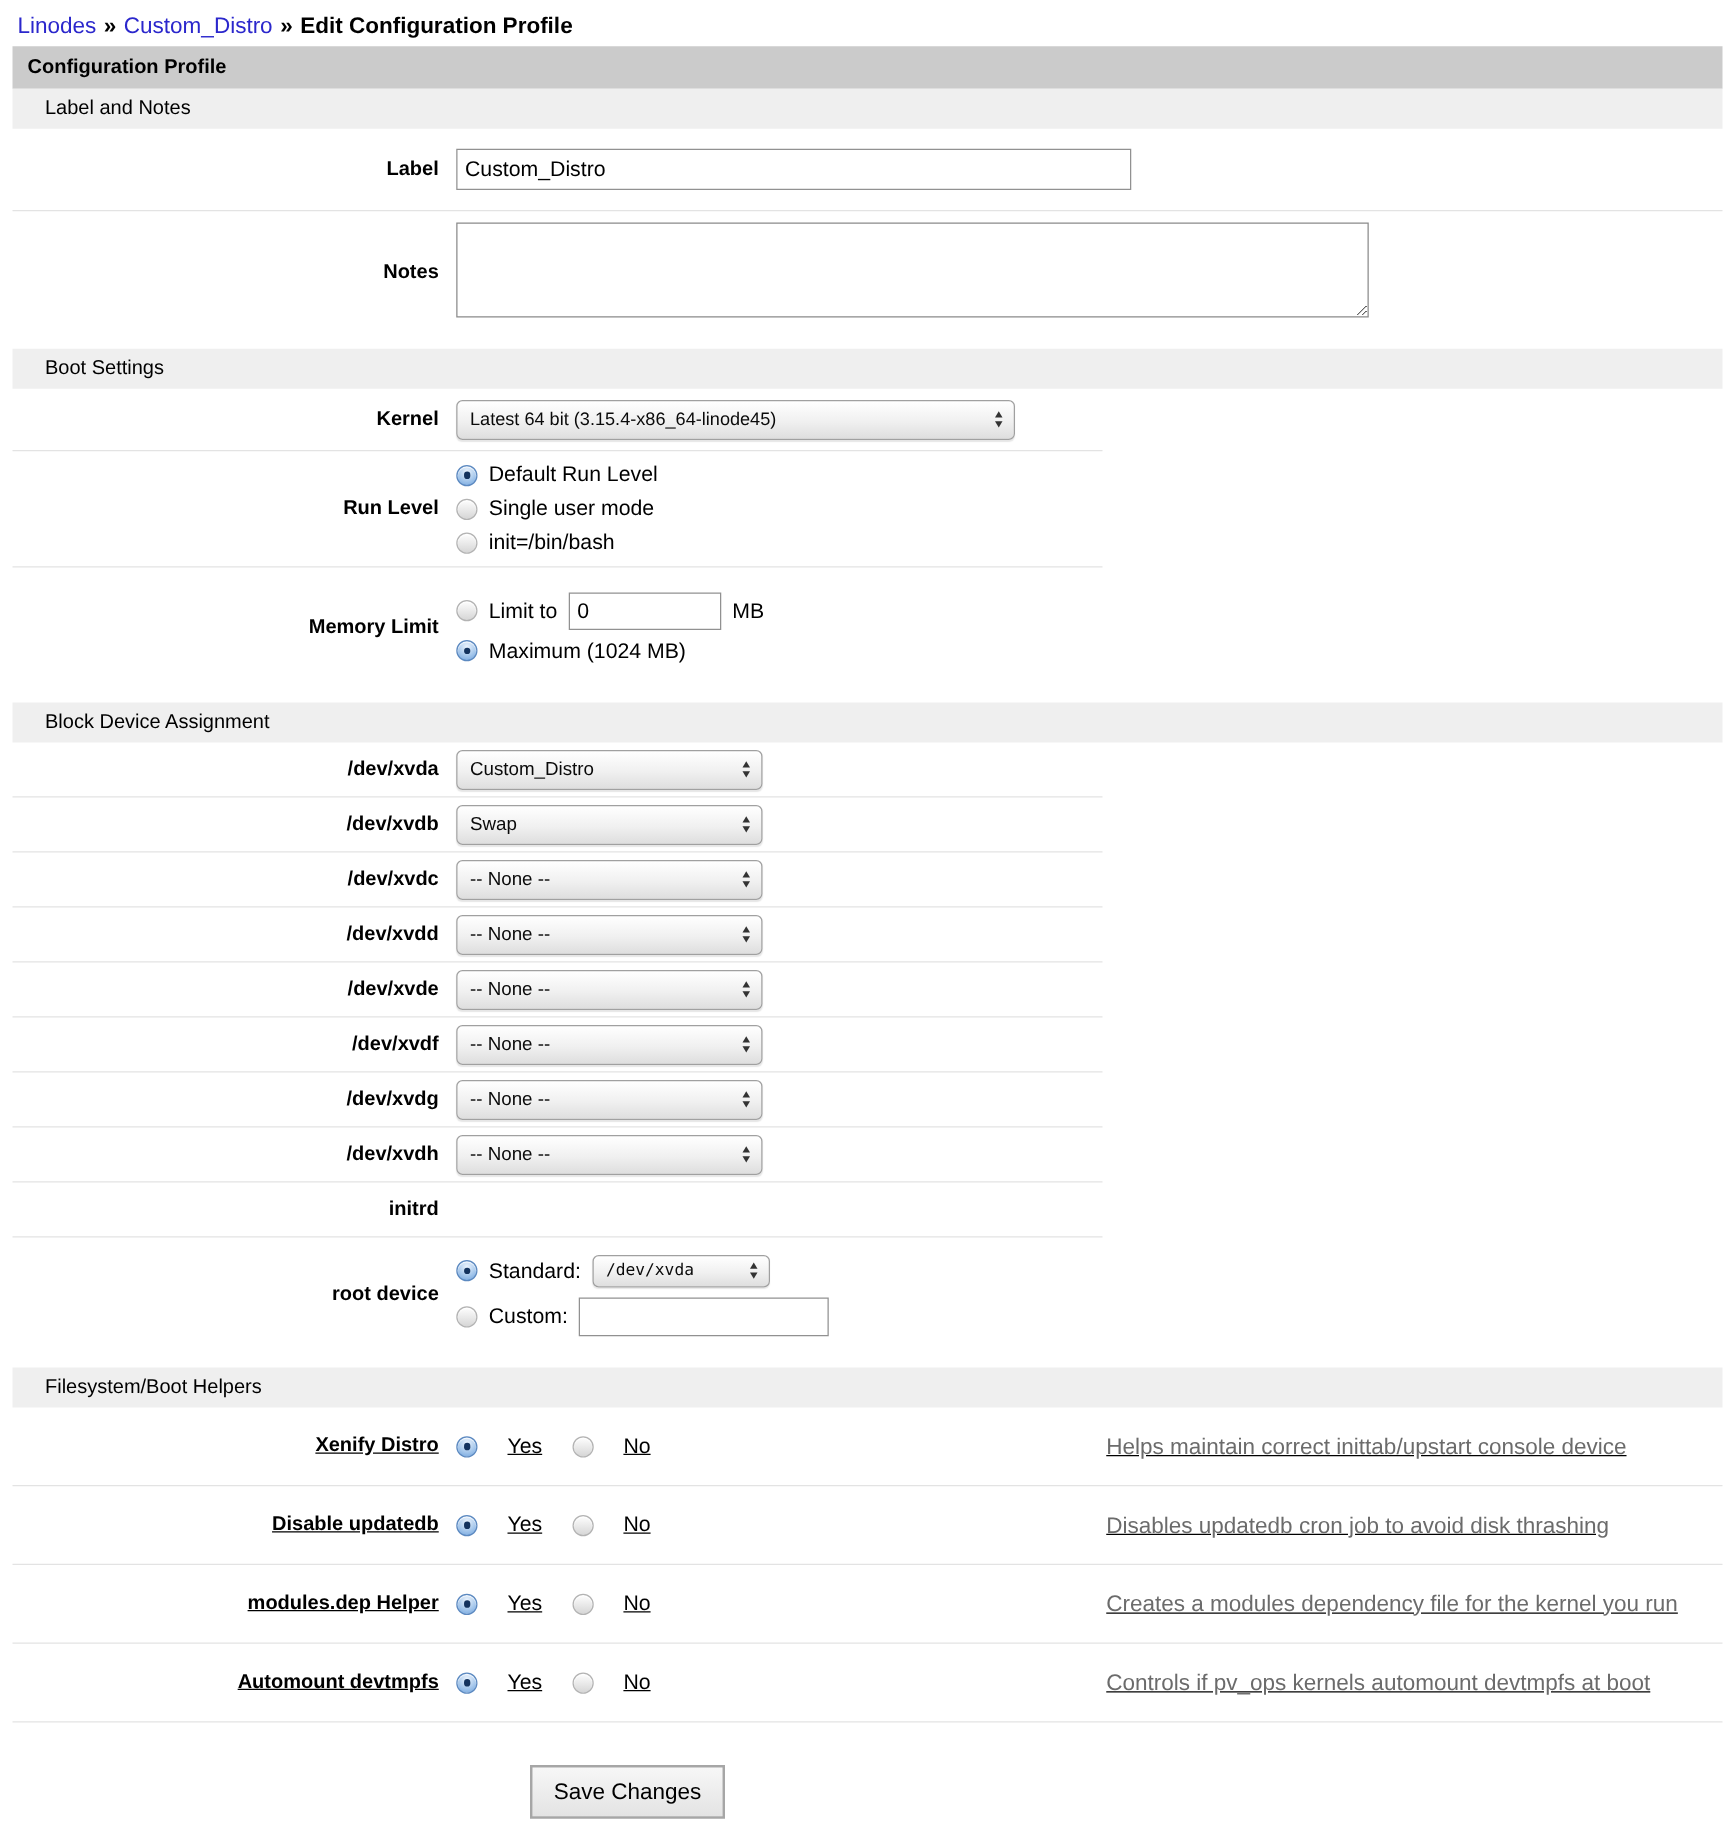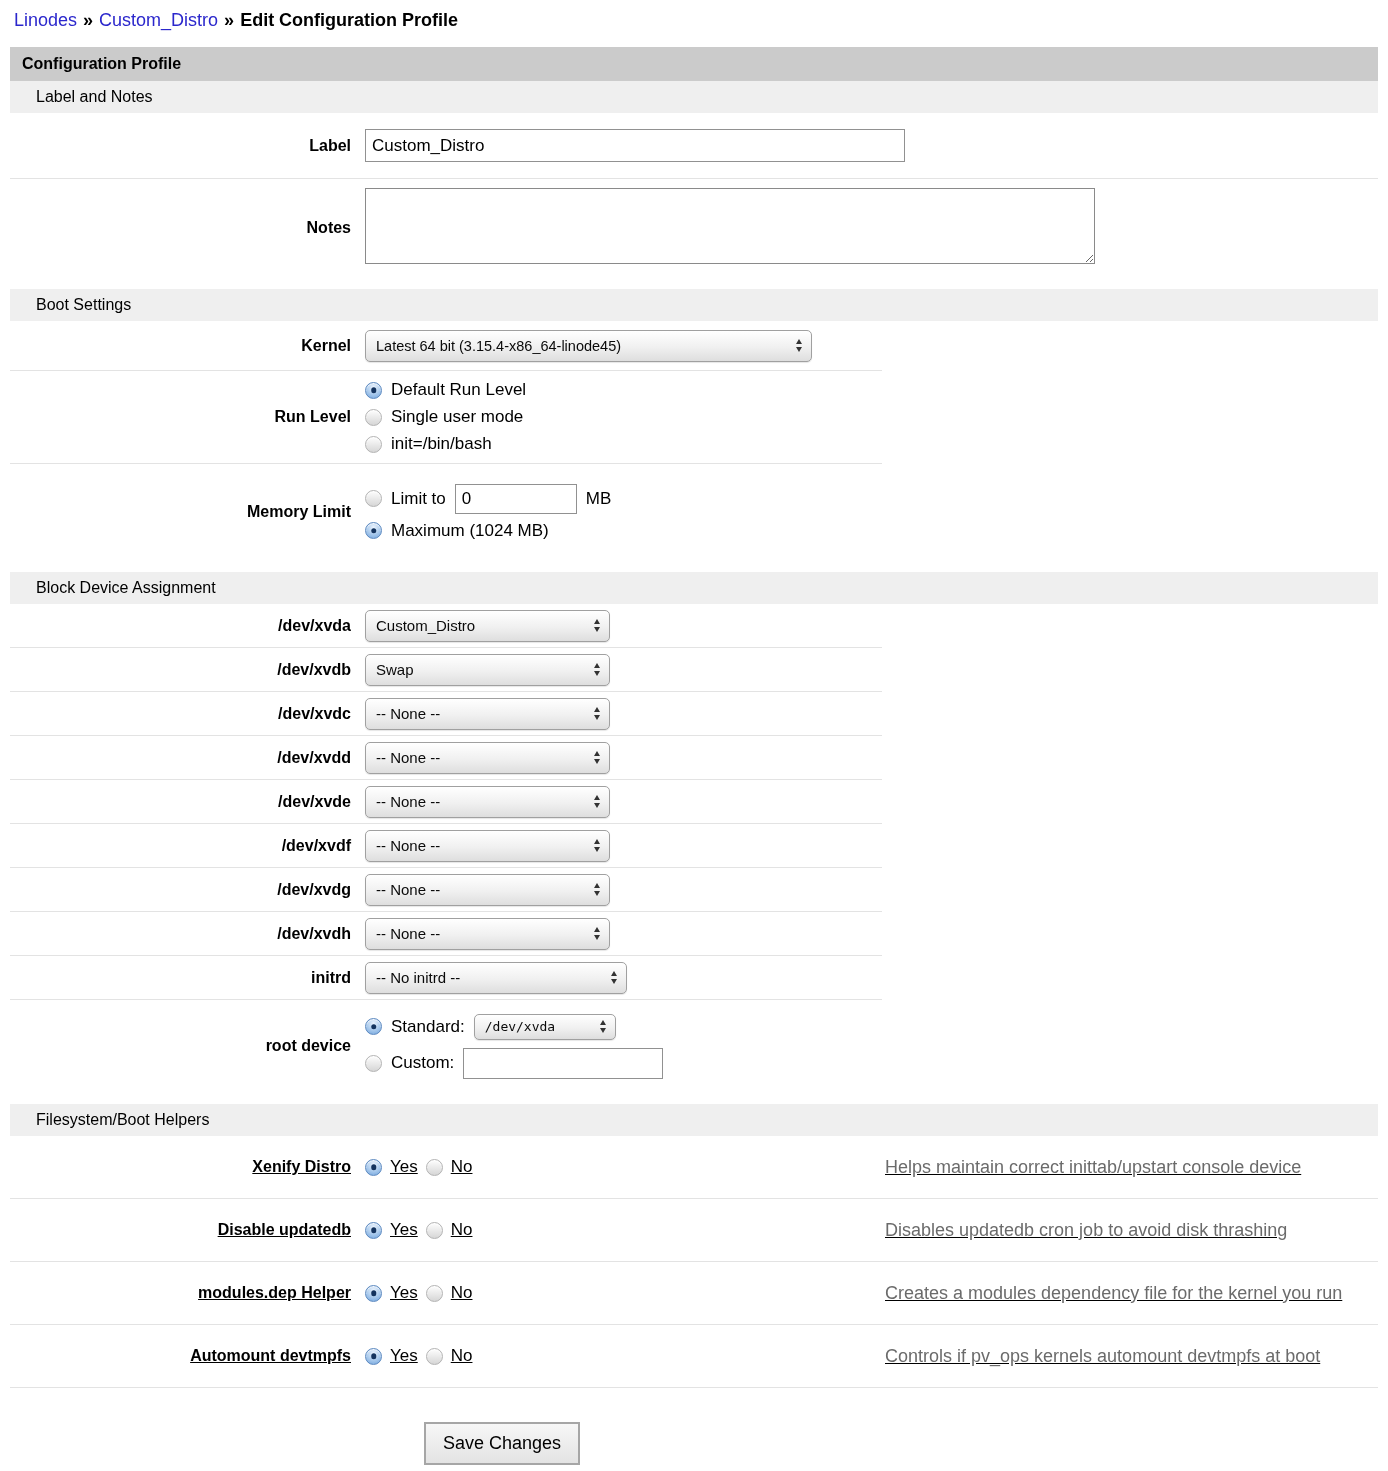--- a/index.html
+++ b/index.html
@@ -7,21 +7,21 @@
     --help-text:#6b6b6b; --row-line:#e3e3e3;
   }
   *{box-sizing:border-box;}
   html,body{margin:0;padding:0;background:#fff;}
   body{
     font-family:"Liberation Sans","DejaVu Sans",sans-serif;
     font-size:16px; color:#000; width:1388px;
   }
   .page{padding:8px 10px 0 10px;}
   
-  .breadcrumb{font-size:18px; padding:2px 4px 0 4px; margin-bottom:16px;}
+  .breadcrumb{font-size:18px; padding:2px 4px 0 4px; margin-bottom:6px;}
   .breadcrumb a{color:var(--link); text-decoration:none; cursor:pointer;}
   .breadcrumb .sep{font-weight:bold; color:#000; margin:0 6px;}
   .breadcrumb .current{font-weight:bold; color:#000;}
   
   .panel-header{
     background:var(--header-bar); font-weight:bold; font-size:16px;
     padding:8px 12px; margin:0;
   }
   .section-header{
     background:var(--section-bar); font-size:16px; padding:7px 26px;
@@ -85,21 +85,21 @@
   }
   .opt{display:flex; align-items:center; gap:9px; font-size:17px;}
   .optcol{display:flex; flex-direction:column; gap:7px; padding:9px 0;}
   
   .row-label{height:66px;}
   .row-notes{height:98px;}
   .row-kernel{height:50px;}
   .row-rootdev .optcol{gap:8px;}
   .row-device{height:44px;}
   .helper-row{height:63px;text-decoration:underline;}
-  .helper-radios{width:520px; display:flex; align-items:center; gap:8px; font-size:17px;}
+  .helper-radios{width:520px; display:flex; align-items:center; gap:24px; font-size:17px;}
   .helper-help{flex:1; color:var(--help-text); font-size:18px;}
   .mbtxt{font-size:17px;}
   
   .save-wrap{margin:34px 0 16px 370px; padding-bottom:10px;padding-left:44px;}
   button.save{
     font-family:inherit; font-size:18px; color:#000;
     background:linear-gradient(#f7f7f7,#e3e3e3);
     border:2px solid #a6a6a6; padding:9px 17px; cursor:pointer;
   }
 </style>
@@ -267,28 +267,20 @@
         <span>-- None --</span>
         <span class="arrows">
               <i class="up"></i>
               <i class="dn"></i>
             </span>
           </span>
       </div>
     </div>
     <div class="row bordered row-device">
       <div class="lbl">initrd</div>
-      <div class="ctrl"><span class="sel sel-initrd">
-        <span>-- No initrd --</span>
-        <span class="arrows">
-              <i class="up"></i>
-              <i class="dn"></i>
-            </span>
-          </span>
-      </div>
     </div>
 
     <div class="row row-rootdev" style="height:92px;">
       <div class="lbl">root device</div>
       <div class="ctrl optcol">
         <span class="opt">
           <span class="radio checked"></span>
           <span>Standard:</span>
           <span class="sel sel-root">
             <span>/dev/xvda</span>

